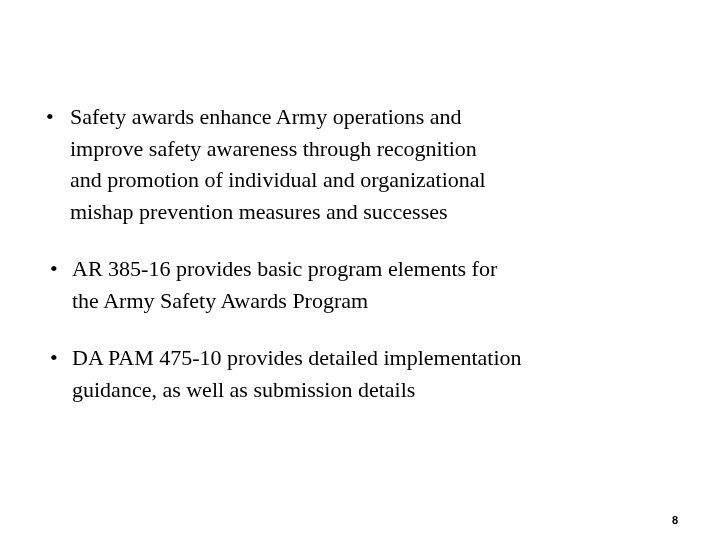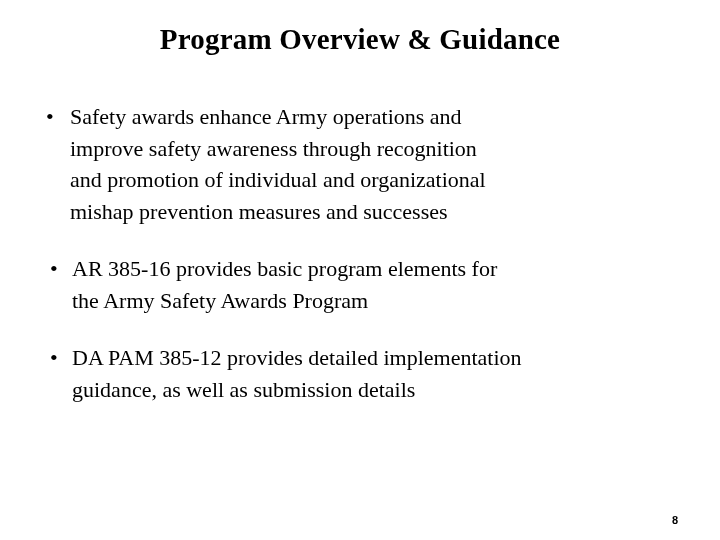--- a/index.html
+++ b/index.html
@@ -85,41 +85,40 @@
     font-size: 11px;
     line-height: 12px;
     color: #000000;
   }
 </style>
 </head>
 <body>
 
 <div id="slide">
 
-  <div id="slide-title">Program Overview &amp; Guidance</div>
 
   <div id="body-content">
 
     <div class="bullet-item">
       <span class="bullet-marker">•</span>
       <span class="bullet-text">Safety awards enhance Army operations and
 improve safety awareness through recognition
 and promotion of individual and organizational
 mishap prevention measures and successes</span>
     </div>
 
     <div class="bullet-item indent-b">
       <span class="bullet-marker">•</span>
       <span class="bullet-text">AR 385-16 provides basic program elements for
 the Army Safety Awards Program</span>
     </div>
 
     <div class="bullet-item indent-b">
       <span class="bullet-marker">•</span>
-      <span class="bullet-text">DA PAM 385-12 provides detailed implementation
+      <span class="bullet-text">DA PAM 475-10 provides detailed implementation
 guidance, as well as submission details</span>
     </div>
 
   </div>
 
   <div id="page-number">8</div>
 
 </div>
 
 </body></html>

